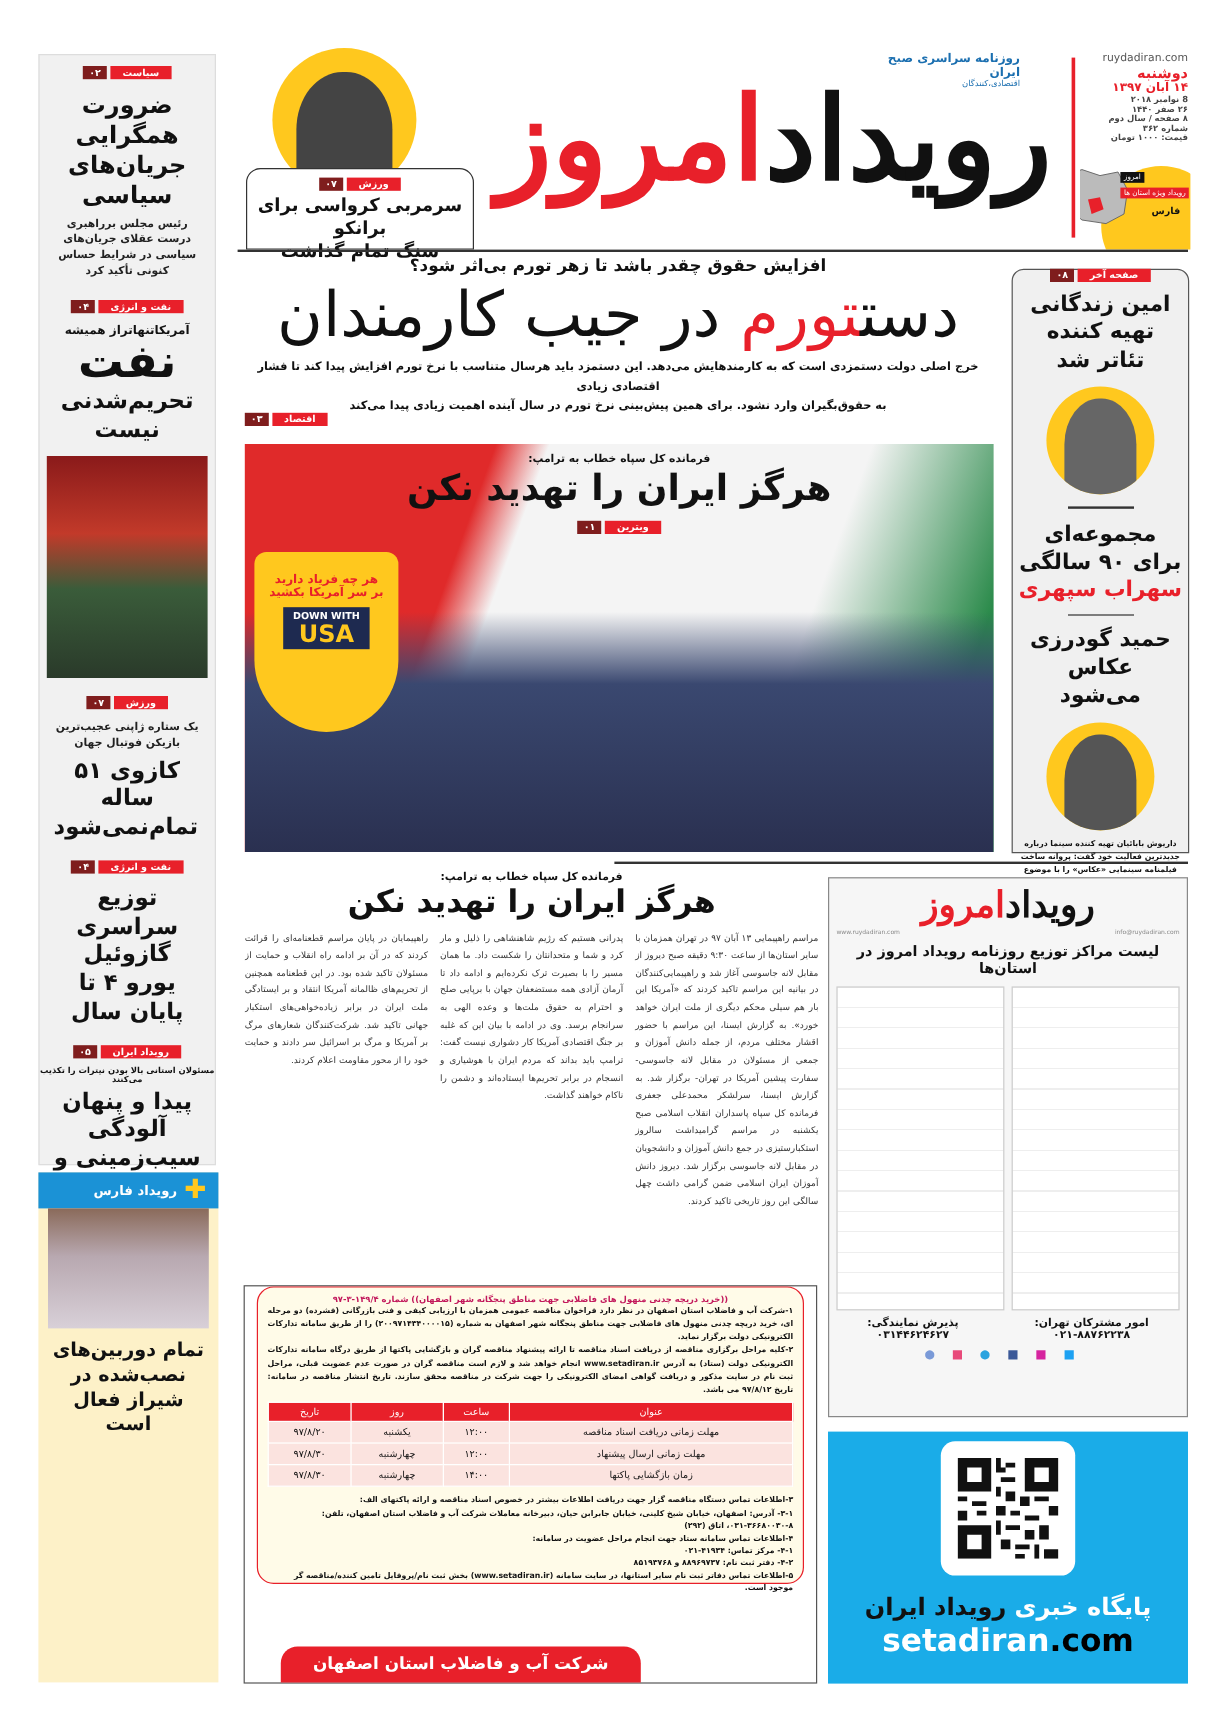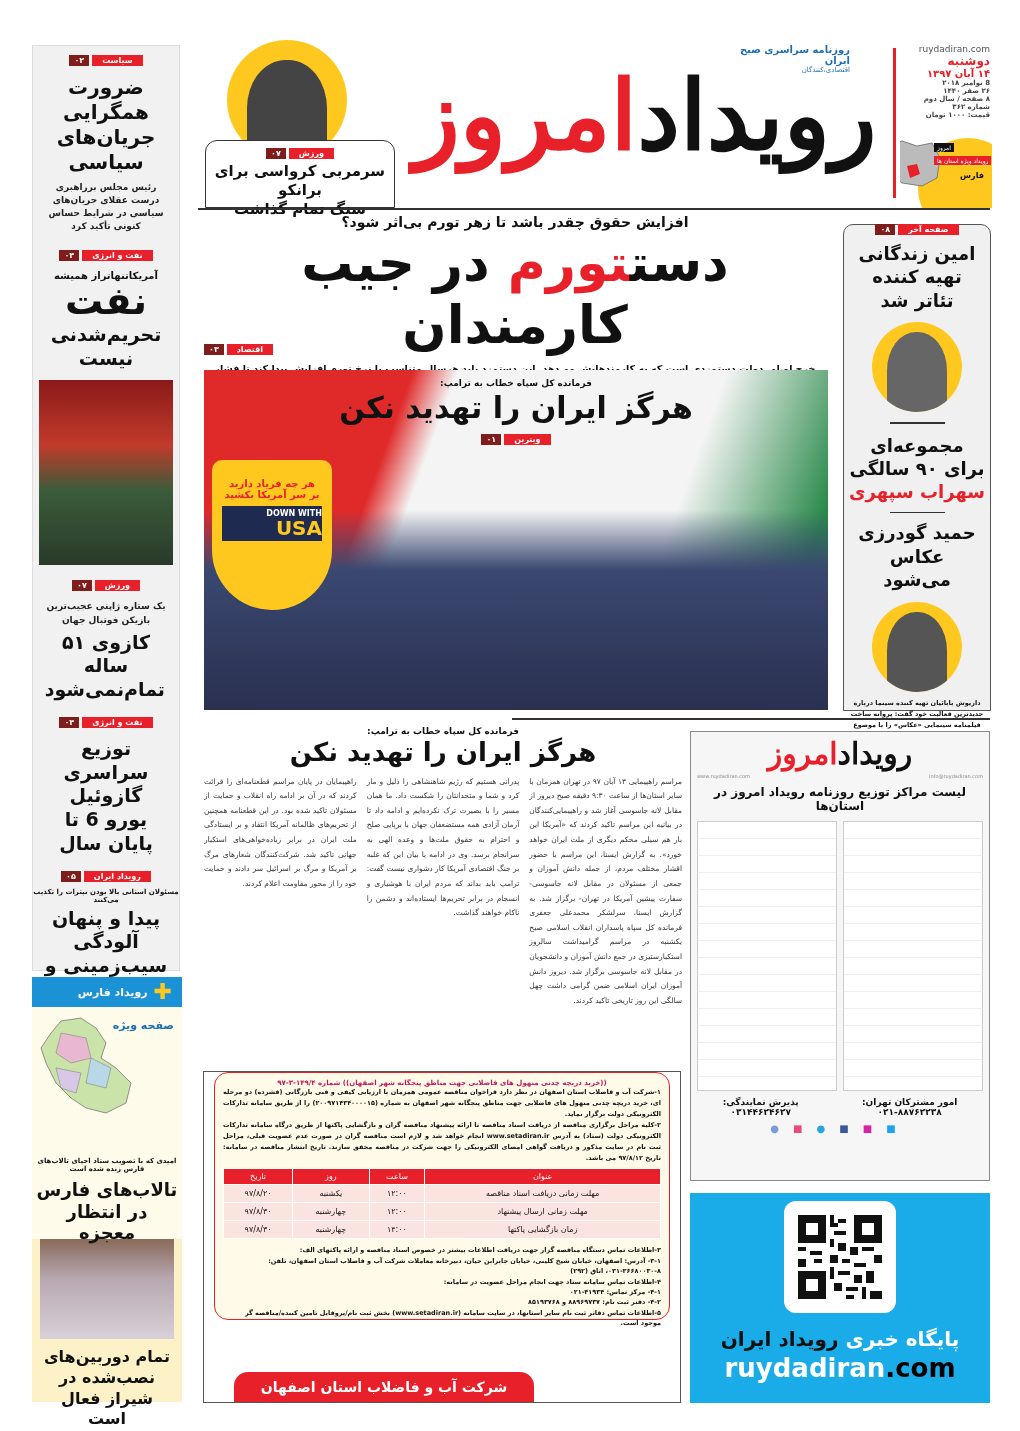--- a/index.html
+++ b/index.html
@@ -64,21 +64,21 @@
     </div>
     <div class="lc-sub" style="margin-top:8px; padding:0 6px;">یک ستاره ژاپنی عجیب‌ترین بازیکن فوتبال جهان</div>
     <div class="lc-h" style="margin-top:4px; padding:0 14px;">کازوی ۵۱ ساله تمام‌نمی‌شود</div>
   </div>
 
   <div class="center" style="margin-top:8px;">
     <div class="tag">
       <span class="sec">نفت و انرژی</span>
       <span class="pg">۰۴</span>
     </div>
-    <div class="lc-h" style="margin-top:8px; padding:0 14px;">توزیع سراسری گازوئیل یورو 6 تا پایان سال</div>
+    <div class="lc-h" style="margin-top:8px; padding:0 14px;">توزیع سراسری گازوئیل یورو ۴ تا پایان سال</div>
   </div>
 
   <div class="center" style="margin-top:8px;">
     <div class="tag">
       <span class="sec">رویداد ایران</span>
       <span class="pg">۰۵</span>
     </div>
     <div style="font-size:7px; font-weight:bold; margin-top:5px;">مسئولان استانی بالا بودن نیترات را تکذیب می‌کنند</div>
     <div class="lc-h" style="margin-top:3px; padding:0 6px;">پیدا و پنهان آلودگی سیب‌زمینی و پیاز کرمانشاه</div>
   </div>
@@ -89,31 +89,20 @@
       <span class="pg">۰۸</span>
     </div>
     <div class="lc-h" style="margin-top:6px; padding:0 18px;">شاه بی صورت در مسیر تهران شمال قدیم</div>
   </div>
 </div>
 
 <div class="abs" style="left:32px; top:977px; width:150px; height:425px; background:#fdf1c8;">
   <div style="background:#1b92d6; height:30px; display:flex; align-items:center; padding:0 10px; gap:6px;">
     <span style="color:#ffc81e; font-size:22px; font-weight:bold; line-height:1;">✚</span>
     <span style="color:#fff; font-weight:bold; font-size:11px;">رویداد فارس</span>
-  </div>
-  <div style="background:#fffbea; height:232px; position:relative;">
-    <div class="abs" style="right:8px; top:12px; color:#1b6fb0; font-size:11px; font-weight:bold;">صفحه ویژه</div>
-    <svg class="abs" style="left:4px; top:6px;" width="100" height="110" viewBox="0 0 100 110">
-      <path d="M25 8 L45 5 L60 15 L70 30 L65 45 L80 55 L95 70 L90 90 L70 100 L50 95 L35 85 L20 70 L10 50 L5 35 L15 20 Z" fill="#c9e3a8" stroke="#777" stroke-width="0.8"></path>
-      <path d="M25 20 L50 25 L55 45 L35 50 L20 40 Z" fill="#e8b8d0" stroke="#777" stroke-width="0.5"></path>
-      <path d="M55 45 L75 55 L70 75 L50 70 Z" fill="#b8d8e8" stroke="#777" stroke-width="0.5"></path>
-      <path d="M20 55 L45 60 L40 80 L25 75 Z" fill="#d8c8e8" stroke="#777" stroke-width="0.5"></path>
-    </svg>
-    <div class="abs center" style="top:150px; left:4px; right:4px; font-size:7px; font-weight:bold;">امیدی که با تصویب ستاد احیای تالاب‌های فارس زنده شده است</div>
-    <div class="abs center" style="top:172px; left:4px; right:4px; font-size:18px; font-weight:bold; line-height:1.2;">تالاب‌های فارس در انتظار معجزه</div>
   </div>
   <div style="margin:0 8px; height:100px; background:linear-gradient(180deg,#8a6a5a 0%,#b8a8b0 40%,#d8d0d8 100%);"></div>
   <div class="center" style="margin-top:8px; font-size:16px; font-weight:bold; line-height:1.3; padding:0 10px;">تمام دوربین‌های نصب‌شده در شیراز فعال است</div>
 </div>
 
 <div class="abs" style="left:205px; top:40px; width:190px; height:170px;">
   <div class="yellow-circle" style="width:120px; height:120px; margin-left:22px;">
     <div class="face" style="width:80px; height:100px; background:#444;"></div>
   </div>
   <div class="abs" style="left:0; top:100px; width:190px; height:68px; background:#fff; border:1.5px solid #333; border-radius:12px 12px 0 0; text-align:center;">
@@ -153,39 +142,39 @@
     <path d="M25 28 L35 26 L38 36 L28 40 Z" fill="#e8202a"></path>
   </svg>
   <div class="abs" style="left:34px; top:5px; background:#111; color:#fff; font-size:6px; padding:1px 3px;">امروز</div>
   <div class="abs" style="left:34px; top:18px; background:#e8202a; color:#fff; font-size:6px; padding:1px 3px; white-space:nowrap;">رویداد ویژه استان ها</div>
   <div class="abs" style="left:60px; top:33px; font-size:8px; font-weight:bold;">فارس</div>
 </div>
 <div class="abs hline" style="top:208px; left:198px; right:30px;"></div>
 
 <div class="abs center" style="left:200px; top:214px; width:630px;">
   <div style="font-size:14px; font-weight:bold;">افزایش حقوق چقدر باشد تا زهر تورم بی‌اثر شود؟</div>
-  <div style="font-size:52px; font-weight:bold; line-height:1.2; letter-spacing:-2px; margin-top:2px;">
+  <div style="font-size:52px; font-weight:normal; line-height:1.2; letter-spacing:-2px; margin-top:2px;">
     <span>دست</span><span style="color:#e8202a;">تورم</span> <span>در جیب کارمندان</span>
   </div>
   <div style="font-size:9.5px; font-weight:bold; line-height:1.7; margin-top:4px;">
     <div>خرج اصلی دولت دستمزدی است که به کارمندهایش می‌دهد. این دستمزد باید هرسال متناسب با نرخ تورم افزایش پیدا کند تا فشار اقتصادی زیادی</div>
     <div>به حقوق‌بگیران وارد نشود. برای همین پیش‌بینی نرخ تورم در سال آینده اهمیت زیادی پیدا می‌کند</div>
   </div>
   <div class="tag abs" style="left:4px; top:130px;">
     <span class="sec">اقتصاد</span>
     <span class="pg">۰۳</span>
   </div>
 </div>
 
 <div class="abs" style="left:204px; top:370px; width:624px; height:340px; overflow:hidden; background:linear-gradient(110deg,#e02a2a 0%,#e02a2a 28%,#f4f4f4 34%,#f4f4f4 70%,#2a8a4a 90%);">
   <div class="abs" style="left:0; right:0; top:140px; bottom:0; background:linear-gradient(180deg,rgba(60,70,110,0) 0%,#3a4870 30%,#2a3050 100%);"></div>
   <div class="abs" style="left:8px; top:90px; width:120px; height:150px; background:#ffc81e; border-radius:10px 10px 60px 60px; text-align:center; padding-top:18px;">
     <div style="color:#e8202a; font-size:10px; font-weight:bold;">هر چه فریاد دارید</div>
     <div style="color:#e8202a; font-size:10px; font-weight:bold;">بر سر آمریکا بکشید</div>
-    <div style="background:#1e2a50; margin:6px 10px; padding:3px 0; direction:ltr;text-align:right;">
+    <div style="background:#1e2a50; margin:6px 24px; padding:3px 0; direction:ltr;">
       <div style="color:#fff; font-size:8px; font-weight:bold;">DOWN WITH</div>
       <div style="color:#ffc81e; font-size:20px; font-weight:bold; line-height:1;">USA</div>
     </div>
   </div>
   <div class="abs center" style="left:0; right:0; top:8px;">
     <div style="font-size:9px; font-weight:bold;">فرمانده کل سپاه خطاب به ترامپ:</div>
     <div style="font-size:30px; font-weight:bold; line-height:1.3;">هرگز ایران را تهدید نکن</div>
     <div class="tag">
       <span class="sec">ویترین</span>
       <span class="pg">۰۱</span>
@@ -262,21 +251,21 @@
     <svg width="84" height="84" viewBox="0 0 21 21">
       <rect width="21" height="21" fill="#fff"></rect>
       <path d="M0 0h7v7h-7z M2 2v3h3v-3z M14 0h7v7h-7z M16 2v3h3v-3z M0 14h7v7h-7z M2 16v3h3v-3z" fill="#111" fill-rule="evenodd"></path>
       <path d="M8 0h1v2h1v1h-2z M10 1h2v1h-2z M9 4h3v1h-3z M8 6h1v2h-1z M10 7h2v2h-2z M0 8h2v1h-2z M3 9h3v1h-3z M13 8h2v2h-2z M16 8h3v1h-3z M19 10h2v2h-2z M8 10h2v2h-2z M11 11h2v1h-2z M14 12h3v1h-3z M0 11h2v2h-2z M4 11h2v1h-2z M8 13h1v3h-1z M10 14h3v1h-3z M14 15h2v2h-2z M17 14h2v3h-2z M9 17h2v2h-2z M12 18h3v1h-3z M16 18h1v3h-1z M18 19h3v2h-3z M12 20h2v1h-2z" fill="#111"></path>
     </svg>
   </div>
   <div class="center" style="margin-top:14px; font-size:20px; font-weight:bold;">
     <span style="color:#fff;">پایگاه خبری</span> <span style="color:#111;">رویداد ایران</span>
   </div>
   <div class="center" style="font-size:26px; font-weight:bold; direction:ltr; margin-top:2px;">
-    <span style="color:#fff;">ruydadiran</span><span style="color:#000000;">.com</span>
+    <span style="color:#fff;">setadiran</span><span style="color:#000000;">.com</span>
   </div>
 </div>
 
 <div class="abs" style="left:203px; top:1071px; width:478px; height:332px; border:1px solid #555; background:#fff;">
   <div style="margin:0 10px; border:1.5px solid #e8202a; border-radius:14px; background:#fffbe8; padding:6px 8px 0; height:248px; position:relative;">
     <div class="center" style="font-size:7px; color:#c2185b; font-weight:bold;">((خرید دریچه چدنی منهول های فاضلابی جهت مناطق پنجگانه شهر اصفهان)) شماره ۱۴۹/۴-۳-۹۷</div>
     <div style="font-size:6.5px; font-weight:bold; line-height:1.7; text-align:justify;">۱-شرکت آب و فاضلاب استان اصفهان در نظر دارد فراخوان مناقصه عمومی همزمان با ارزیابی کیفی و فنی بازرگانی (فشرده) دو مرحله ای، خرید دریچه چدنی منهول های فاضلابی جهت مناطق پنجگانه شهر اصفهان به شماره (۲۰۰۹۷۱۴۳۴۰۰۰۰۱۵) را از طریق سامانه تدارکات الکترونیکی دولت برگزار نماید.</div>
     <div style="font-size:6.5px; font-weight:bold; line-height:1.7; text-align:justify;">۲-کلیه مراحل برگزاری مناقصه از دریافت اسناد مناقصه تا ارائه پیشنهاد مناقصه گران و بازگشایی پاکتها از طریق درگاه سامانه تدارکات الکترونیکی دولت (ستاد) به آدرس www.setadiran.ir انجام خواهد شد و لازم است مناقصه گران در صورت عدم عضویت قبلی، مراحل ثبت نام در سایت مذکور و دریافت گواهی امضای الکترونیکی را جهت شرکت در مناقصه محقق سازند. تاریخ انتشار مناقصه در سامانه: تاریخ ۹۷/۸/۱۲ می باشد.</div>
     <table class="tender" style="margin-top:4px;">
       <thead>

